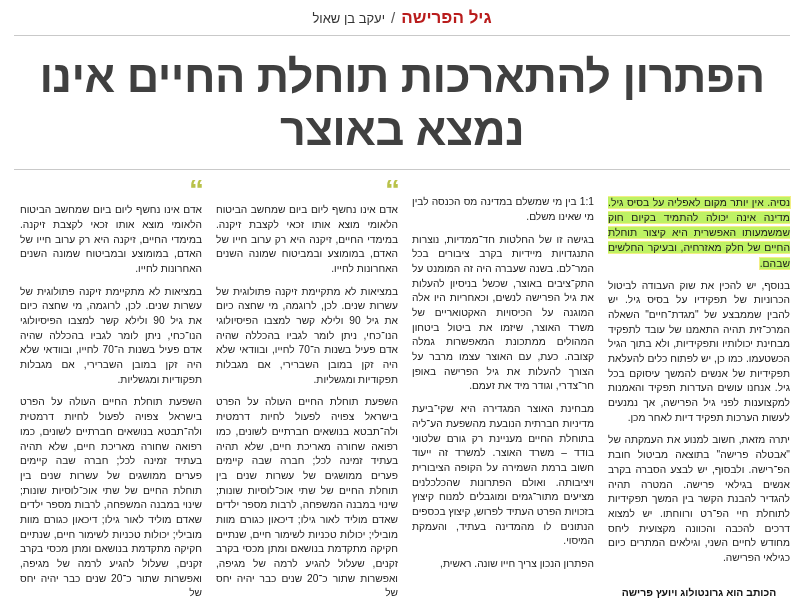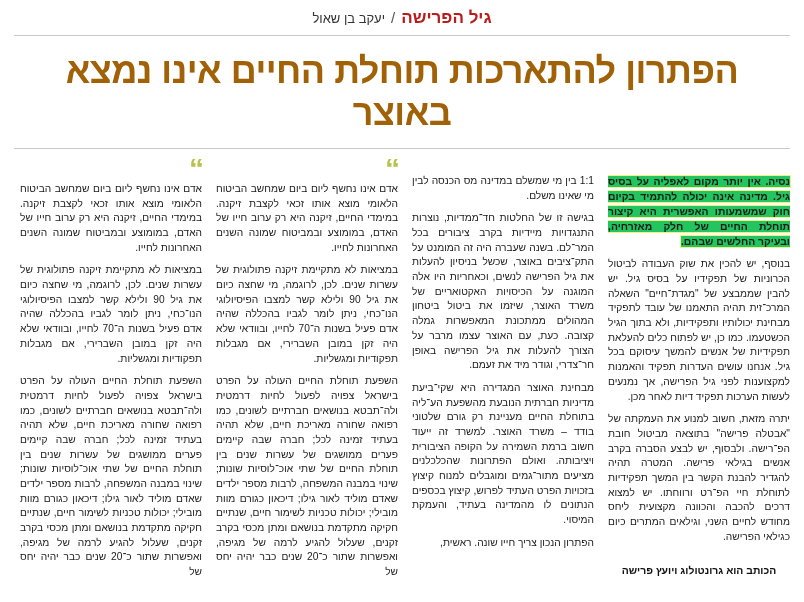--- a/index.html
+++ b/index.html
@@ -49,26 +49,26 @@
 
   .rule-top {
     margin: 5px 0 0 0;
     height: 1px;
     background: #c9c9c9;
   }
 
   
   .headline {
     text-align: center;
-    font-size: 36px;
+    font-size: 45px;
     font-weight: bold;
     line-height: 1.18;
     letter-spacing: -0.5px;
     margin: 14px 0 13px 0;
-    color: #a16207;
+    color: #404040;
   }
 
   .rule-under-headline {
     height: 1px;
     background: #c9c9c9;
     margin-bottom: 9px;
   }
 
   
   .cols {
@@ -82,22 +82,22 @@
     font-size: 10.2px;
     line-height: 1.44;
     text-align: justify;
     text-justify: inter-word;
     position: relative;
   }
   .col p {
     margin: 0 0 8px 0;
   }
   .hl-bold {
-    background: #22c55e;
-    font-weight: bold;
+    background: #bef264;
+    font-weight: normal;
     box-shadow: 0 0 0 1px #f2ef84;
     margin-top: 16px;
   }
 
   .col.c4 .lead-hl {
     font-weight: bold;
     font-size: 10.4px;
     line-height: 1.45;
   }
 

